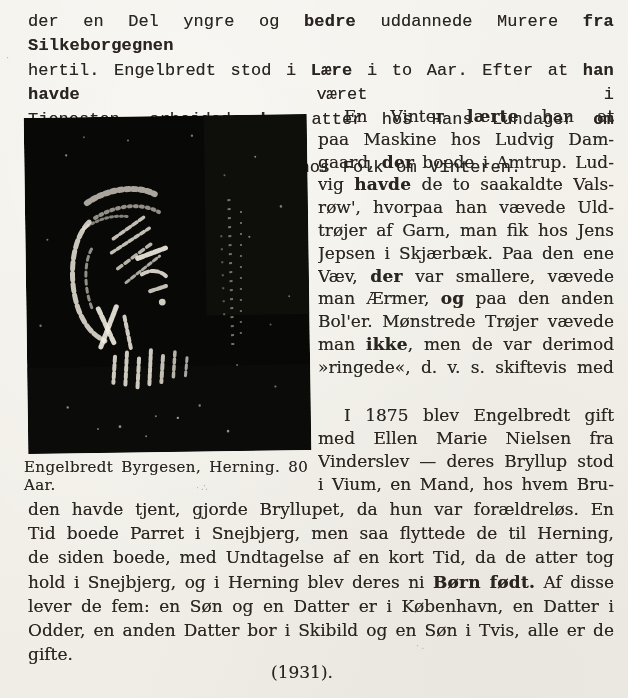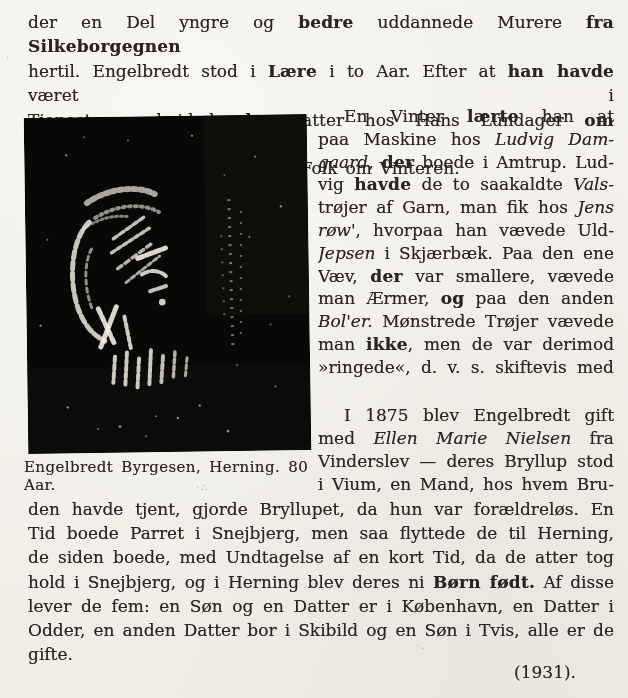--- a/index.html
+++ b/index.html
@@ -16,37 +16,37 @@
       linear-gradient(180deg,#f4f2ec 0%,#f2f0e9 60%,#efede6 100%);
     color:var(--ink,#2a2521);
   }
   .blk{position:absolute;}
   .tline{
     position:relative;overflow:hidden;white-space:normal;
     text-shadow:0 0 .55px rgba(42,37,33,.55);
   }
   .just{text-align:justify;text-align-last:justify;}
   .ind{text-indent:26px;}
-  .it{font-style:italic;}
+  .it{}
   .hv{font-weight:700;letter-spacing:.2px;}
-  .top-par{left:28px;top:10px;width:586px;font-size:17px;line-height:24.4px;word-spacing:2.5px;}
+  .top-par{left:28px;top:10px;width:586px;font-size:17px;line-height:24.4px;word-spacing:2.5px;font-family:Liberation Mono, monospace;}
   .right-col{left:318px;top:105px;width:296px;font-size:17px;word-spacing:2px;}
   .right-col .par1 .tline{line-height:22.8px;height:22.8px;}
   .right-col .par2{margin-top:25px;}
   .right-col .par2 .tline{line-height:23px;height:23px;}
   .bottom-par{left:28px;top:497px;width:586px;font-size:17px;line-height:24.2px;word-spacing:2.5px;}
   .bottom-par .tline{height:24.2px;}
   .figure{left:26px;top:116px;width:283px;height:336px;transform:rotate(-.8deg);}
   .figure svg{display:block;}
   .caption{
     left:24px;top:458px;width:286px;text-align:left;
     font-size:15px;letter-spacing:.4px;word-spacing:3px;
     text-shadow:0 0 .5px rgba(42,37,33,.5);
   }
-  .signature{left:28px;top:662px;width:548px;text-align:right;font-size:17px;
+  .signature{left:28px;top:662px;width:548px;text-align:center;font-size:17px;
     text-shadow:0 0 .5px rgba(42,37,33,.5);}
   .smudge{position:absolute;color:#b7b1a4;font-size:10px;letter-spacing:2px;}
 </style>
 </head>
 <body>
 
 <div class="page">
 
   <div class="blk top-par">
       <div class="tline just"><span>der en Del yngre og </span><span class="hv">bedre</span><span> uddannede Murere </span><span class="hv">fra Silkeborgegnen</span></div>
@@ -136,22 +136,22 @@
   </div>
 
   <div class="blk caption">Engelbredt Byrgesen, Herning. 80 Aar.</div>
 
   <div class="blk right-col">
     <div class="par1">
         <div class="tline just ind"><span>En Vinter </span><span class="hv">lærte</span><span> han at strikke</span></div>
         <div class="tline just"><span>paa Maskine hos </span><span class="it">Ludvig Dam-</span></div>
         <div class="tline just"><span class="it">gaard,</span><span> </span><span class="hv">der</span><span> boede i Amtrup. Lud-</span></div>
         <div class="tline just"><span>vig </span><span class="hv">havde</span><span> de to saakaldte </span><span class="it">Vals-</span></div>
+        <div class="tline just"><span class="it">røw'</span><span>, hvorpaa han vævede Uld-</span></div>
         <div class="tline just"><span>trøjer af Garn, man fik hos </span><span class="it">Jens</span></div>
-        <div class="tline just"><span class="it">røw'</span><span>, hvorpaa han vævede Uld-</span></div>
         <div class="tline just"><span class="it">Jepsen</span><span> i Skjærbæk. Paa den ene</span></div>
         <div class="tline just"><span>Væv, </span><span class="hv">der</span><span> var smallere, vævede</span></div>
         <div class="tline just"><span>man Ærmer, </span><span class="hv">og</span><span> paa den anden</span></div>
         <div class="tline just"><span class="it">Bol'er.</span><span> Mønstrede Trøjer vævede</span></div>
         <div class="tline just"><span>man </span><span class="hv">ikke</span><span>, men de var derimod</span></div>
         <div class="tline just"><span>»ringede«, d. v. s. skiftevis med</span></div>
       </div>
     <div class="par2">
         <div class="tline just ind"><span>I 1875 blev Engelbredt gift</span></div>
         <div class="tline just"><span>med </span><span class="it">Ellen Marie Nielsen</span><span> fra</span></div>

